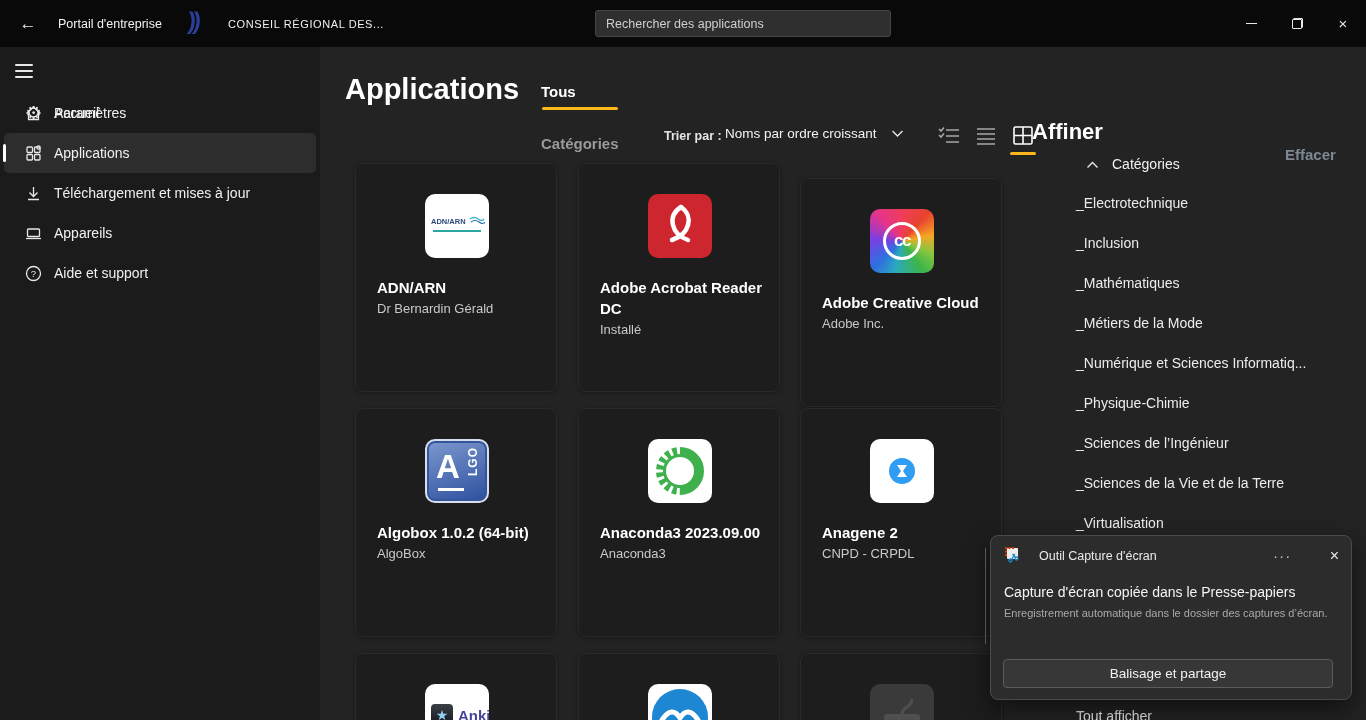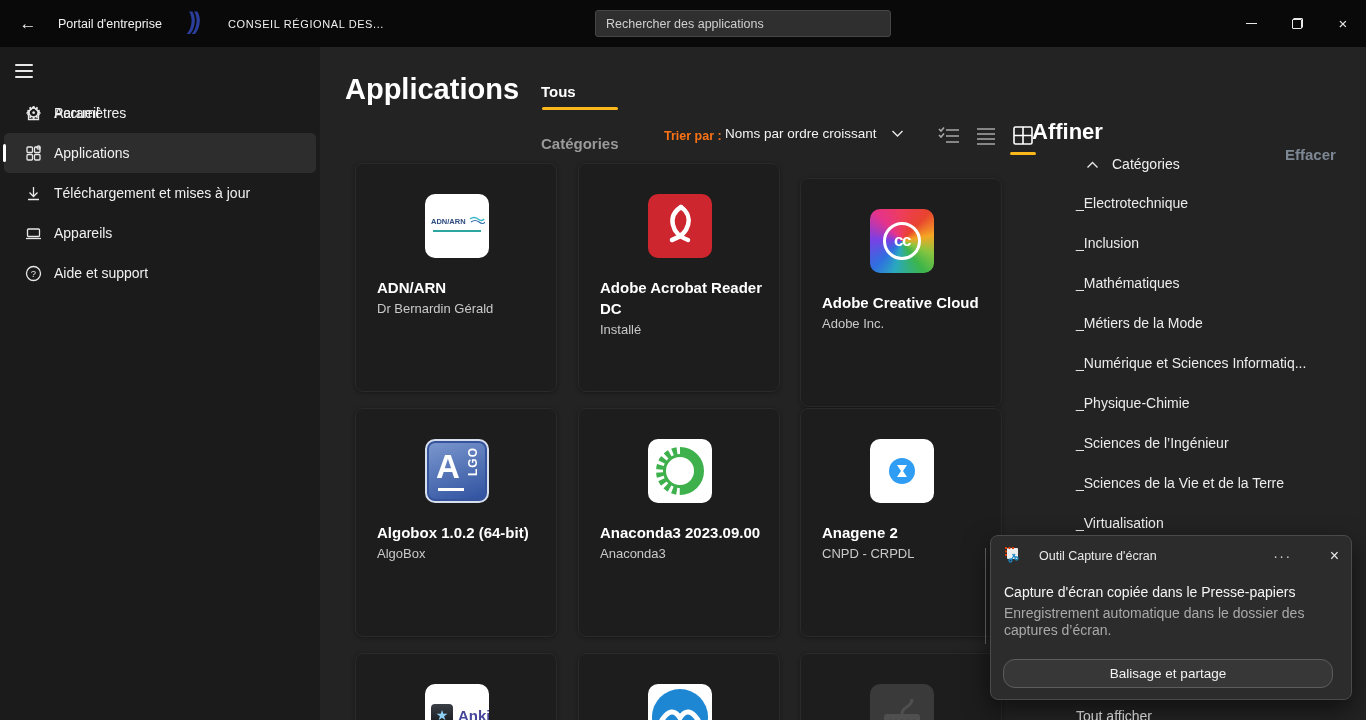--- a/index.html
+++ b/index.html
@@ -40,21 +40,21 @@
   .settings { position:absolute; bottom:4px; left:0; width:312px; }
   .gear-glyph { font-size:18px; line-height:1; color:#e8e8e8; font-family:"DejaVu Sans", sans-serif; }
 
   
   .content { position:absolute; left:320px; top:47px; width:1046px; height:673px; background:#232323; }
   .page-title { position:absolute; left:25px; top:26px; font-size:29px; font-weight:600; color:#fff; }
   .tabs { position:absolute; left:221px; top:36px; display:flex; gap:25px;flex-direction:column; }
   .tab { font-size:15px; font-weight:600; color:#9a9a9a; padding-bottom:10px; position:relative; }
   .tab.active { color:#fff; }
   .tab.active::after { content:""; position:absolute; left:1px; right:1px; bottom:0; height:3px; background:#fcb71b; border-radius:2px; }
-  .sort-label { position:absolute; left:344px; top:82px; font-size:12.5px; font-weight:700; color:#f97316; }
+  .sort-label { position:absolute; left:344px; top:82px; font-size:12.5px; font-weight:700; color:#e5e5e5; }
   .sort-dd { position:absolute; left:405px; top:79px; display:flex; align-items:center; gap:14px; color:#f2f2f2; font-size:13.5px;text-align:right; }
   .chev svg { stroke:#e8e8e8; fill:none; stroke-width:1.4; }
   .view-icons { position:absolute; left:616px; top:75px; display:flex; gap:11px; }
   .view-btn { width:26px; height:27px; display:flex; align-items:center; justify-content:center; position:relative; }
   .view-btn svg { stroke:#a8a8a8; fill:none; stroke-width:1.6; }
   .view-btn.active svg { stroke:#fff; }
   .view-btn.active::after { content:""; position:absolute; left:0; right:0; bottom:-6px; height:3px; background:#fcb71b; border-radius:2px; }
 
   
   .card { position:absolute; width:202px; height:229px; background:#1d1d1d; border:1px solid #2a2a2a; border-radius:8px; box-shadow:0 1px 4px rgba(0,0,0,.35); }
@@ -99,22 +99,22 @@
   .cat-clipped { position:absolute; left:756px; top:661px; font-size:14px; color:#ececec; }
 
   
   .ghost-edge { position:absolute; left:985px; top:548px; width:1px; height:96px; background:#8f8f8f; opacity:.65; z-index:4; }
   .toast { position:absolute; left:990px; top:535px; width:362px; height:165px; background:#2c2c2c; border:1px solid #4a4a4a; border-radius:8px; box-shadow:0 10px 26px rgba(0,0,0,.55); z-index:5; }
   .toast-head { position:absolute; left:13px; top:11px; right:12px; height:18px; display:flex; align-items:center; gap:18px; }
   .toast-app { font-size:12.5px; color:#eaeaea; }
   .toast-more { margin-left:auto; color:#cfcfcf; font-size:14px; letter-spacing:1.5px; line-height:8px; }
   .toast-close { margin-left:20px; color:#e8e8e8; font-size:16px; line-height:1; }
   .toast-title { position:absolute; left:13px; top:48px; font-size:14px; color:#f5f5f5; }
-  .toast-sub { position:absolute; left:13px; top:69px; right:22px; font-size:14px; line-height:17px; color:#a9a9a9; }
-  .toast-btn { position:absolute; left:12px; right:18px; bottom:11px; height:29px; background:#373737; border:1px solid #5c5c5c; border-radius:12px; display:flex; align-items:center; justify-content:center; font-size:13.5px; color:#f2f2f2; }
+  .toast-sub { position:absolute; left:13px; top:69px; right:22px; font-size:11px; line-height:17px; color:#a9a9a9; }
+  .toast-btn { position:absolute; left:12px; right:18px; bottom:11px; height:29px; background:#373737; border:1px solid #5c5c5c; border-radius:4px; display:flex; align-items:center; justify-content:center; font-size:13.5px; color:#f2f2f2; }
 </style>
 </head>
 <body>
 
 <div class="titlebar">
   <div class="back-btn">←</div>
   <div class="tb-title">Portail d'entreprise</div>
   <div class="tb-logo">))</div>
   <div class="tb-org">CONSEIL RÉGIONAL DES...</div>
   <input class="tb-search" placeholder="Rechercher des applications" style="">

